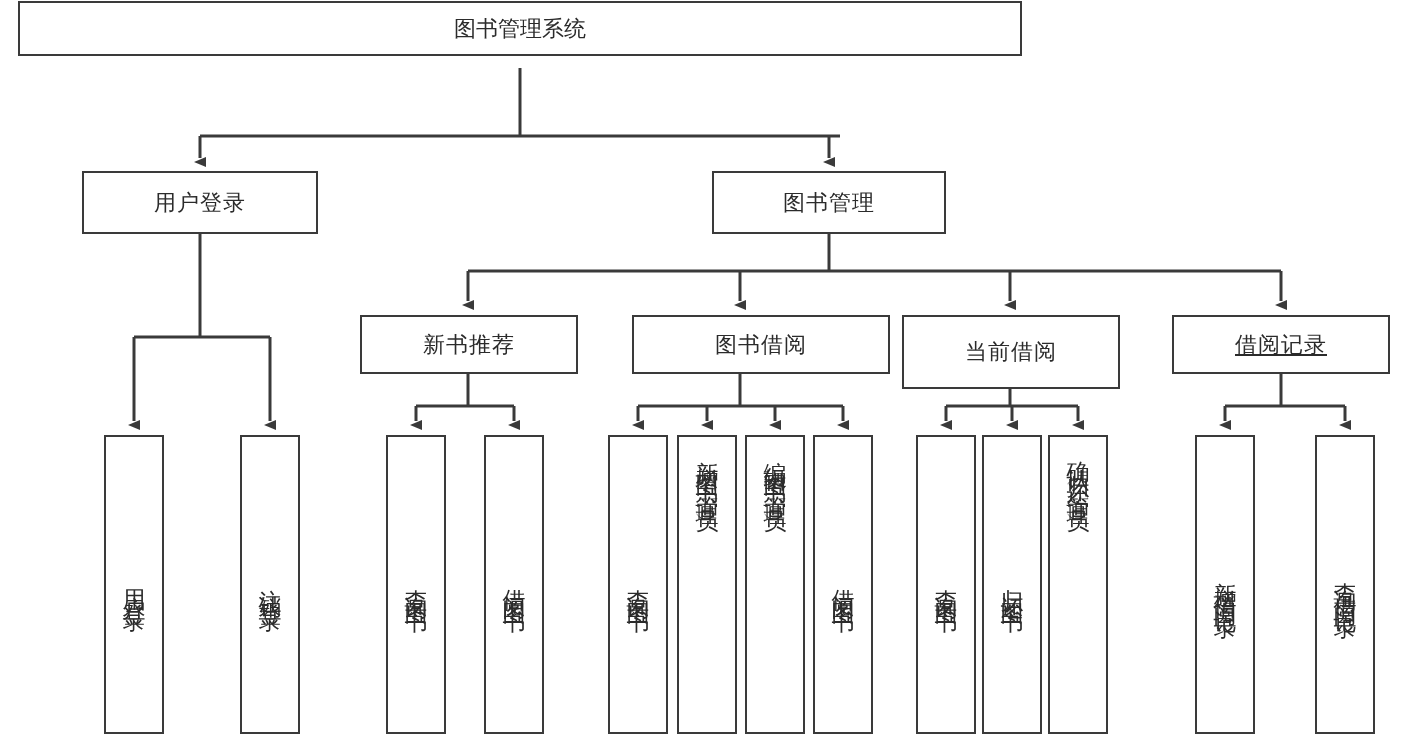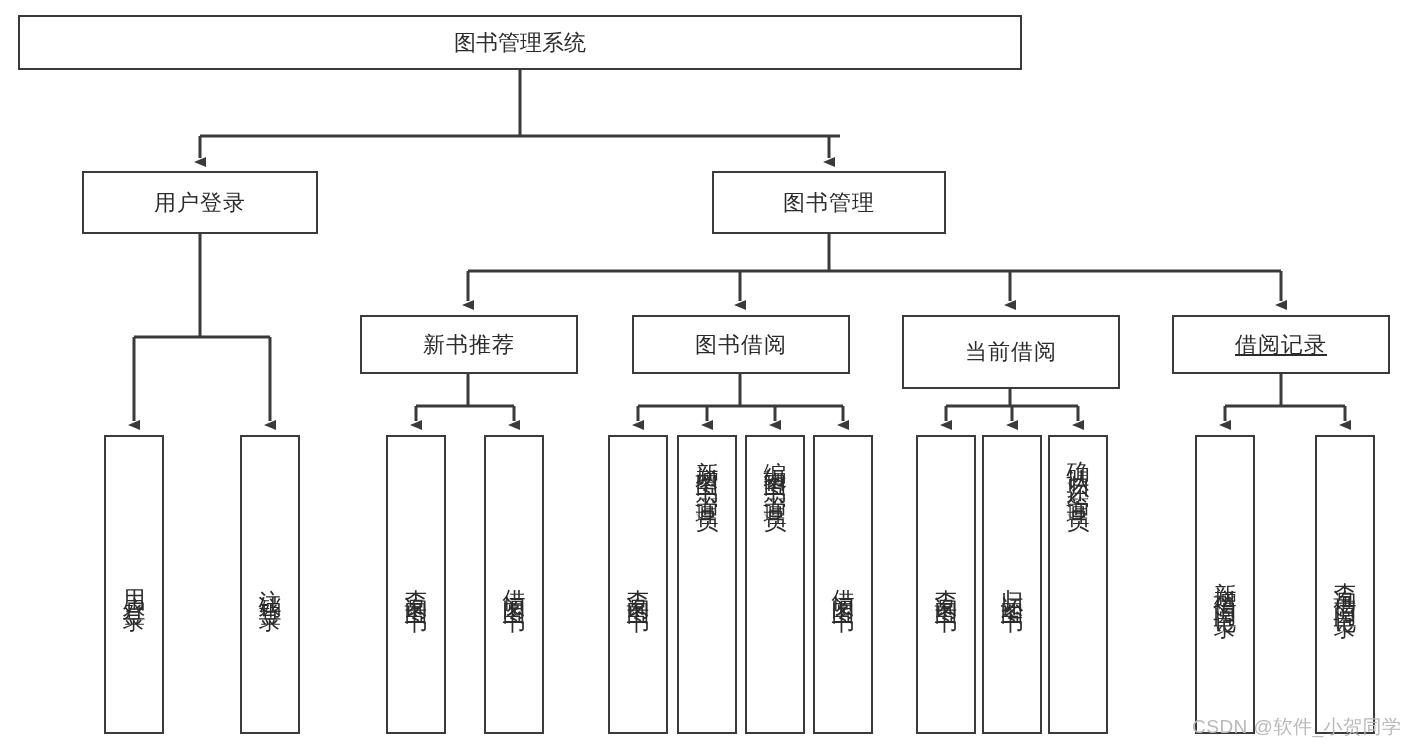--- a/index.html
+++ b/index.html
@@ -128,35 +128,35 @@
     </g>
 
     <g stroke="#3a3a3a" stroke-width="3" fill="none">
       <path d="M1281,374 L1281,406"></path>
       <path d="M1225,406 L1345,406"></path>
       <path d="M1225,406 L1225,421" marker-end="url(#arrow)"></path>
       <path d="M1345,406 L1345,421" marker-end="url(#arrow)"></path>
     </g>
   </svg>
 
-  <div class="node root" style="left:18px; top:15px; width:1004px; height:55px;">
+  <div class="node root" style="left:18px; top:1px; width:1004px; height:55px;">
     <span>图书管理系统</span>
   </div>
 
   <div class="node h" style="left:82px; top:171px; width:236px; height:63px;">
     <span>用户登录</span>
   </div>
   <div class="node h" style="left:712px; top:171px; width:234px; height:63px;">
     <span>图书管理</span>
   </div>
 
   <div class="node h" style="left:360px; top:315px; width:218px; height:59px;">
     <span>新书推荐</span>
   </div>
-  <div class="node h" style="left:632px; top:315px; width:218px; height:59px;">
+  <div class="node h" style="left:632px; top:315px; width:258px; height:59px;">
     <span>图书借阅</span>
   </div>
   <div class="node h" style="left:902px; top:315px; width:218px; height:74px;">
     <span>当前借阅</span>
   </div>
   <div class="node h" style="left:1172px; top:315px; width:218px; height:59px;text-decoration:underline;">
     <span>借阅记录</span>
   </div>
 
   <div class="node v" style="left:104px; top:435px; width:60px; height:299px;">
@@ -196,15 +196,14 @@
     <span class="vtext">确认归还（管理员）</span>
   </div>
 
   <div class="node v" style="left:1195px; top:435px; width:60px; height:299px;">
     <span class="vtext">新增借阅记录</span>
   </div>
   <div class="node v" style="left:1315px; top:435px; width:60px; height:299px;">
     <span class="vtext">查询借阅记录</span>
   </div>
 
-  <div class="watermark" style="left:1192px; top:714px;">CSDN @软件_小贺同学</div>
 
 </div>
 
 </body></html>

